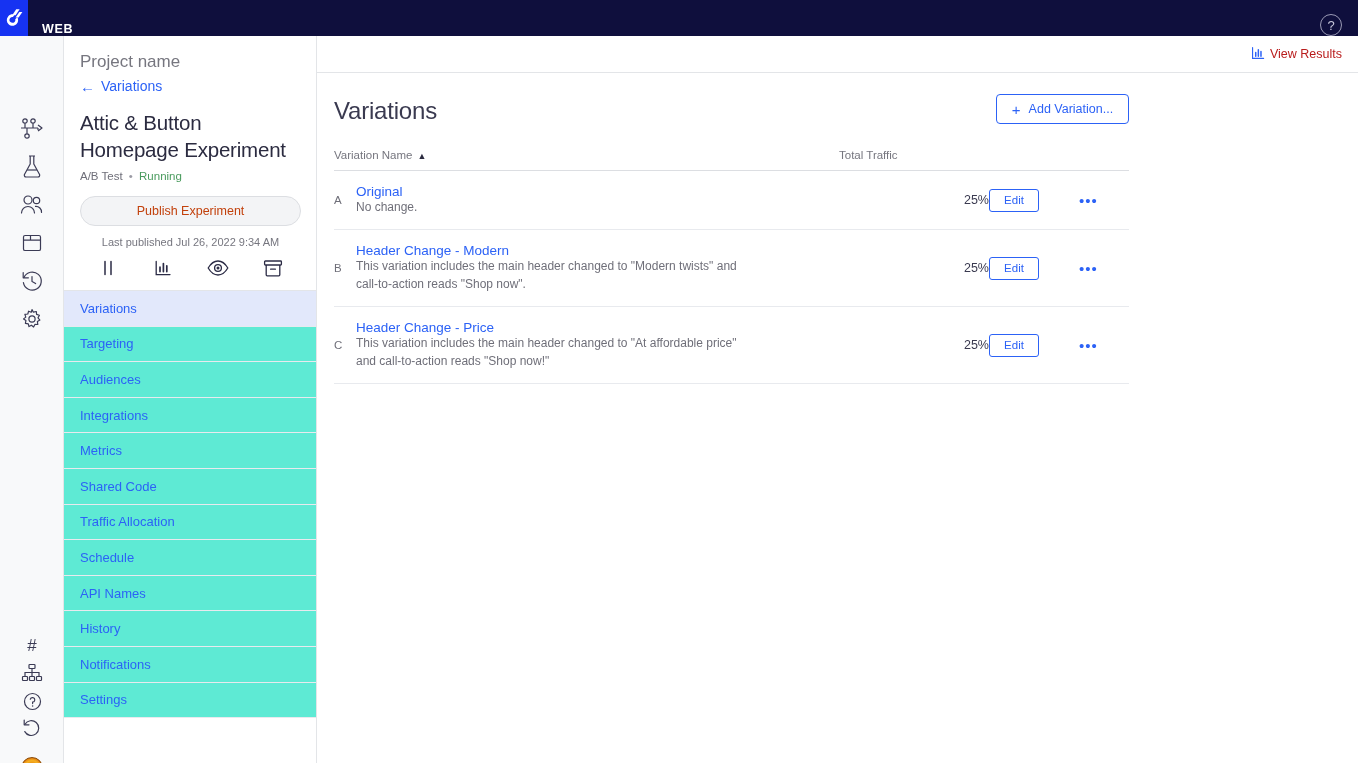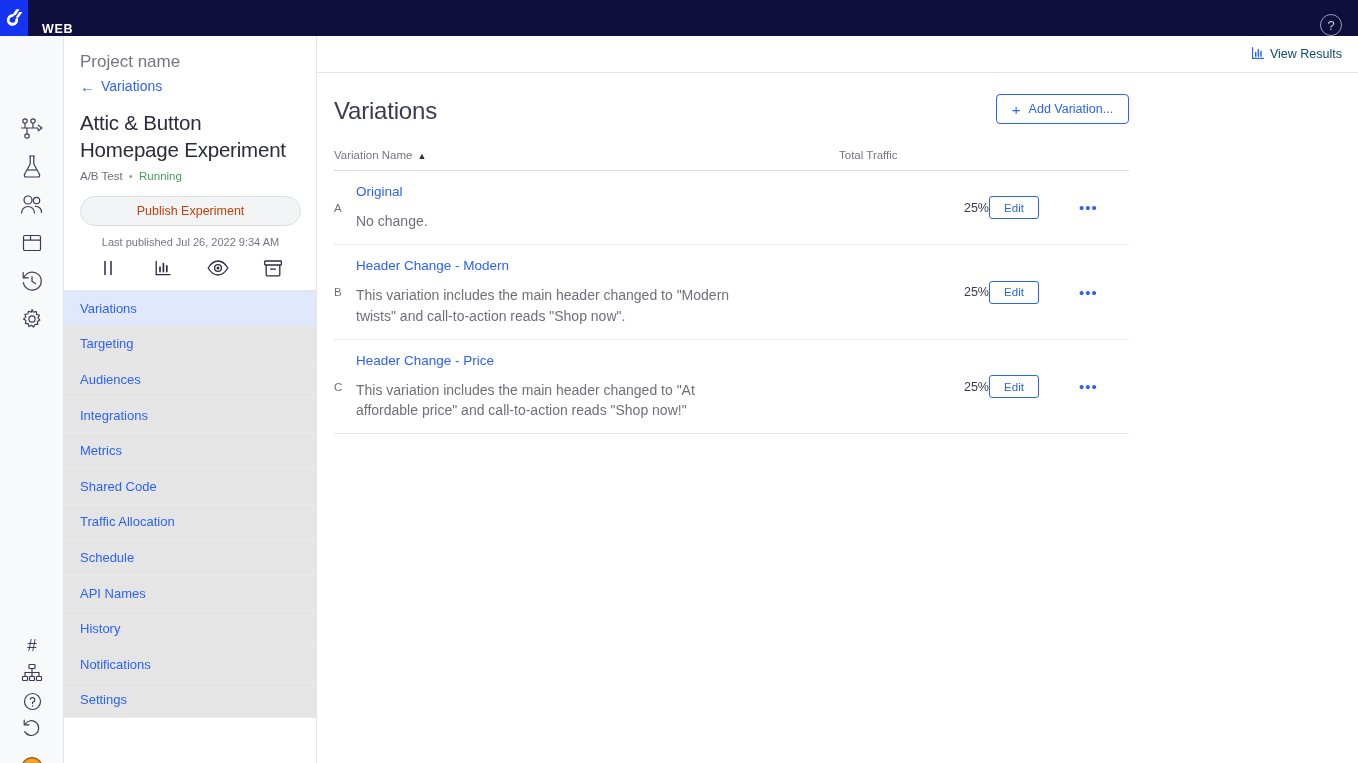--- a/index.html
+++ b/index.html
@@ -83,32 +83,32 @@
   .ctrl-row {
     margin-top: 8px; width: 221px; display: flex; align-items: center;
     justify-content: space-around; padding-bottom: 10px;
   }
   .ctrl-ico { color: #2b2b45; cursor: pointer; display: flex; align-items: center; justify-content: center; width: 30px; height: 24px; }
 
   .nav { border-top: 1px solid #e3e5e8; }
   .nav-item {
     height: 35.6px; display: flex; align-items: center; padding-left: 16px;
     font-size: 13px; color: #2c62f6; border-bottom: 1px solid #e8eaee;
-    cursor: pointer; background: #e5e5e5;
+    cursor: pointer; background: #5eead4;
   }
   .nav-item.active { background: #e2e8fb; }
 
   
   .results-bar {
     position: absolute; top: 36px; left: 317px; width: 1041px; height: 37px;
     background: #ffffff; border-bottom: 1px solid #e3e5e8;
     display: flex; align-items: center; justify-content: flex-end; padding-right: 16px;
   }
   .view-results {
-    display: flex; align-items: center; gap: 5px; color: #0c4a6e; font-size: 12.5px; cursor: pointer;
+    display: flex; align-items: center; gap: 5px; color: #b91c1c; font-size: 12.5px; cursor: pointer;
   }
   .content {
     position: absolute; top: 73px; left: 317px; width: 1041px; height: 690px;
     background: #ffffff; padding: 24px 0 0 0;
   }
   .c-inner { margin-left: 17px; width: 795px; position: relative; }
   .page-title { font-size: 24px; color: #3a3a50; font-weight: 400; letter-spacing: -0.2px; }
   .add-btn {
     position: absolute; right: 0; top: -3px;
     width: 133px; height: 30px; border: 1px solid #2c62f6; border-radius: 4px;
@@ -125,21 +125,21 @@
   th.col-name { padding-left: 10px; }
   th.col-traffic { padding-left: 0; width: 150px; }
   th.col-edit { width: 80px; }
   th.col-more { width: 60px; }
   .sort-caret { color: #2b2b40; font-size: 9px; margin-left: 5px; }
 
   table.vtable td { border-bottom: 1px solid #e8eaee; vertical-align: middle; padding: 13px 0; }
   td.c-letter { width: 22px; font-size: 11.5px; color: #6f6f79; padding-left: 10px; vertical-align: top; padding-top: 14px; }
   td.c-name { padding-right: 30px; }
   .v-name { font-size: 13.5px; color: #2c62f6; cursor: pointer; }
-  .v-desc { font-size: 14px; color: #6f6f79; margin-top: 12px; line-height: 1.45; max-width: 385px; }
+  .v-desc { font-size: 12px; color: #6f6f79; margin-top: 0; line-height: 1.45; max-width: 385px; }
   td.c-traffic { font-size: 12.5px; color: #3a3a50; text-align: right; padding-right: 22px; width: 150px; }
   td.c-edit { width: 80px; }
   .edit-btn {
     width: 50px; height: 23px; border: 1px solid #2c62f6; border-radius: 3px;
     background: #fff; color: #2c62f6; font-size: 11.5px;
     display: flex; align-items: center; justify-content: center; cursor: pointer;
   }
   td.c-more { width: 60px; text-align: left; }
   .more-dots { color: #2c62f6; font-size: 15px; letter-spacing: 1px; cursor: pointer; line-height: 1; padding-left: 10px; }
 </style>

